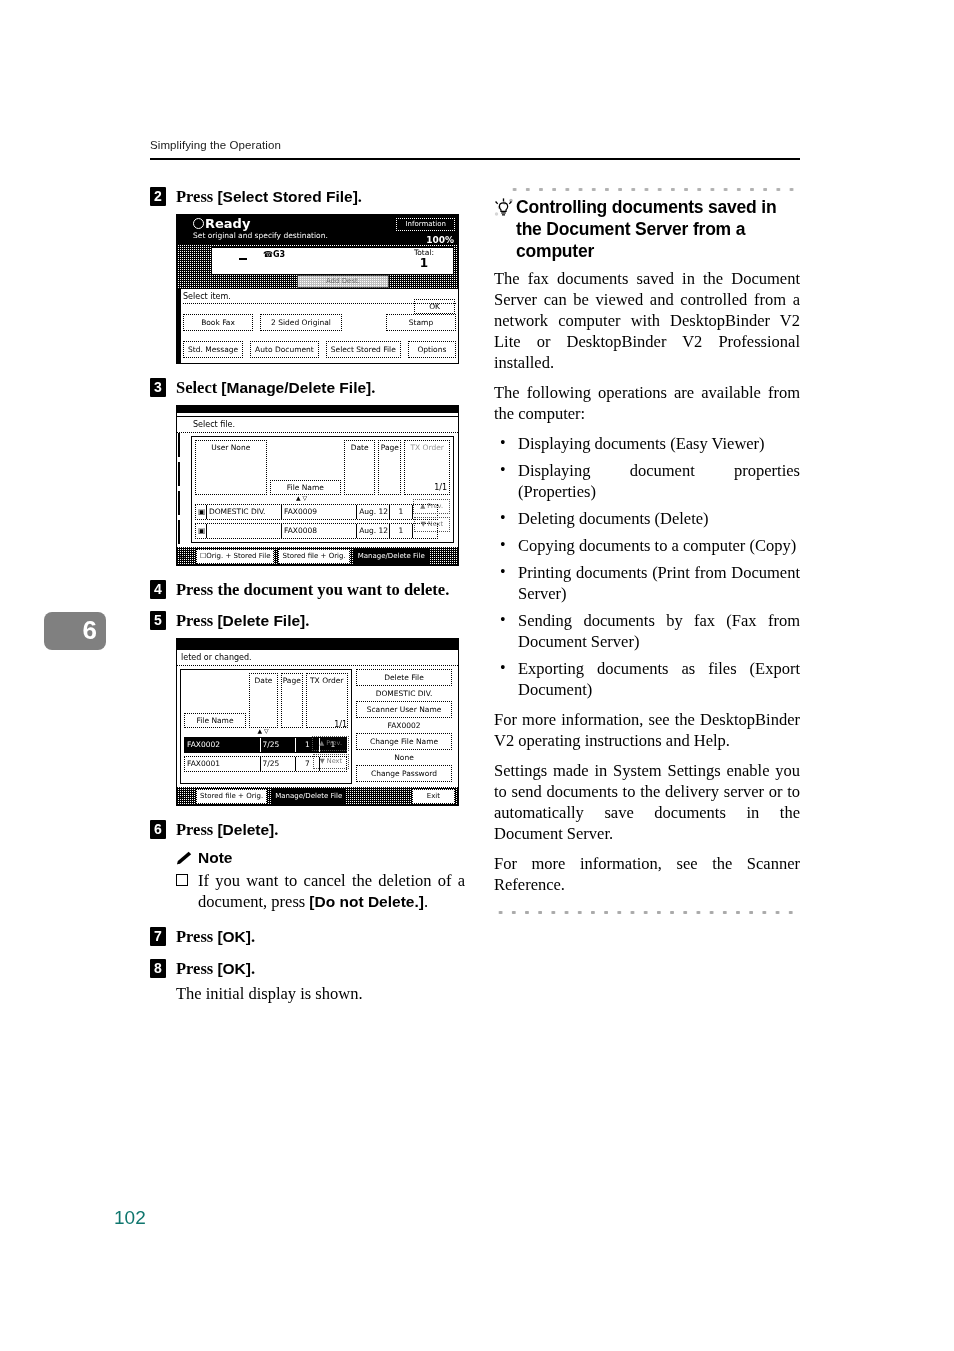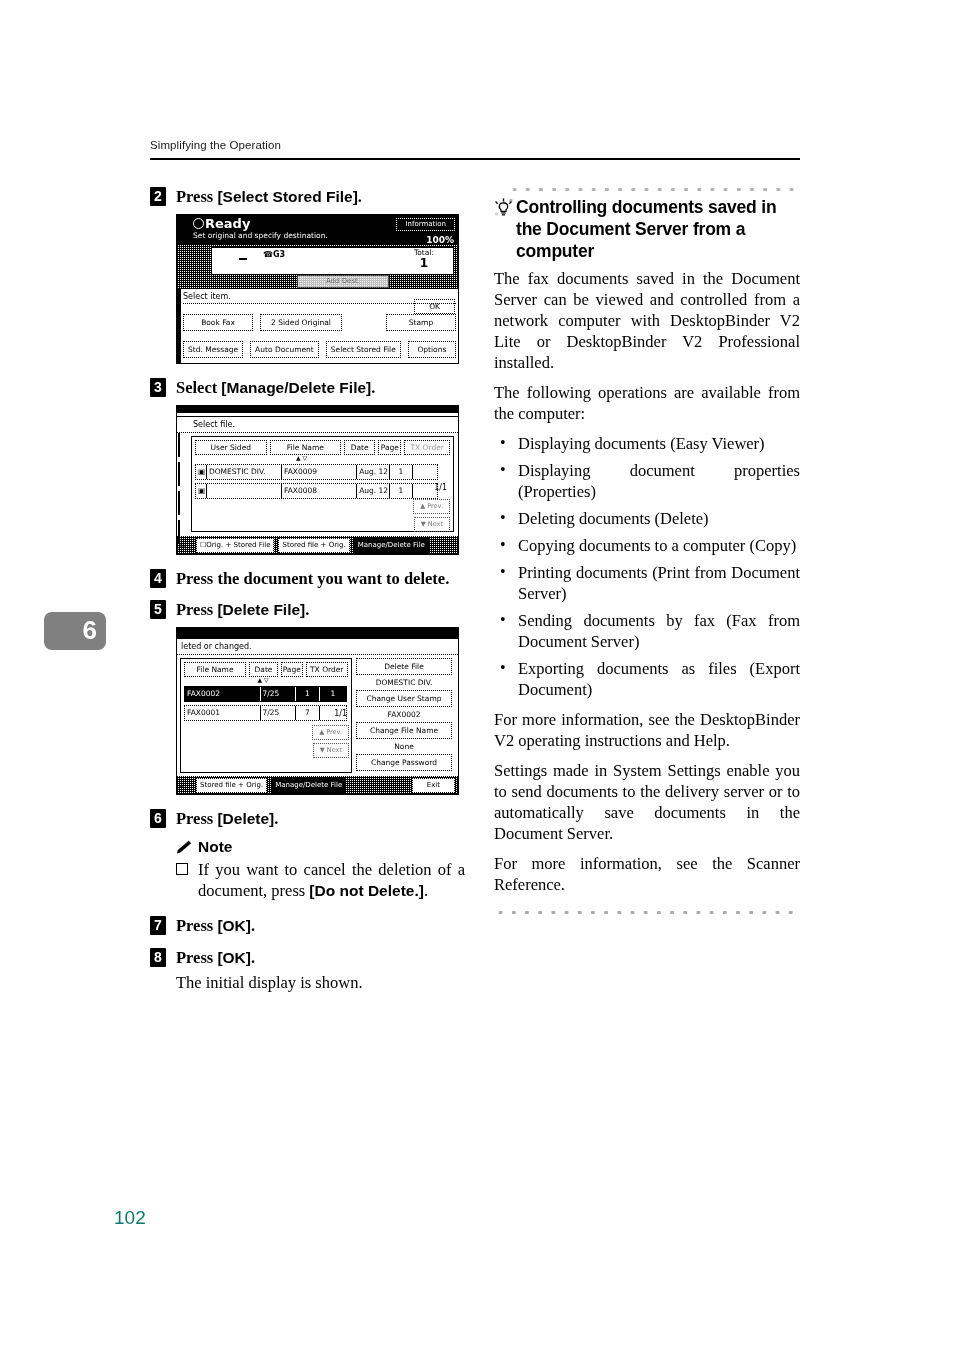--- a/index.html
+++ b/index.html
@@ -350,21 +350,21 @@
   .fthead { display:flex; gap:3px; }
   .fthead div {
     border: 1px dotted #000;
     font-size: 7.5px;
     line-height: 11px;
     text-align: center;
     padding: 1px 0;
     background:#fff;
   }
   .c-user { width: 86px; }
-  .c-file { width: 86px; }
+  .c-file { width: 86px; margin-top: 40px; }
   .c-date { width: 36px; }
   .c-page { width: 26px; }
   .c-tx   { width: 54px; color:#999; }
   .sortmark { font-size:6px; text-align:center; width: 215px; line-height:6px; letter-spacing:2px;}
   .ftrow {
     display:flex;
     gap: 0px;
     border: 1px dotted #000;
     margin-top: 3px;
     align-items: stretch;
@@ -589,21 +589,21 @@
     <div class="lcd2-head">Select file.</div>
     <div class="lcd2-main">
       <div class="lcd2-leftrail">
         <div class="rail-tab"></div>
         <div class="rail-tab sel"></div>
         <div class="rail-tab"></div>
         <div class="rail-tab"></div>
       </div>
       <div class="filetable">
         <div class="fthead">
-          <div class="c-user">User Sided</div>
+          <div class="c-user">User None</div>
           <div class="c-file">File Name</div>
           <div class="c-date">Date</div>
           <div class="c-page">Page</div>
           <div class="c-tx">TX Order</div>
         </div>
         <div class="sortmark">▲▽</div>
         <div class="ftrow">
           <div class="cell icon">▣</div>
           <div class="cell u">DOMESTIC DIV.</div>
           <div class="cell f">FAX0009</div>
@@ -666,21 +666,21 @@
           <div class="cell p">7</div>
           <div class="cell t"></div>
         </div>
         <div class="pager" style="top:50px;right:4px">1/1</div>
         <div class="navbtn prev" style="top:66px;right:2px">▲&nbsp;<span>Prev.</span></div>
         <div class="navbtn next" style="top:84px;right:2px">▼&nbsp;<span>Next</span></div>
       </div>
       <div class="lcd3-right">
         <div class="rbtn">Delete File</div>
         <div class="rlabel">DOMESTIC DIV.</div>
-        <div class="rbtn">Change User Stamp</div>
+        <div class="rbtn">Scanner User Name</div>
         <div class="rlabel">FAX0002</div>
         <div class="rbtn">Change File Name</div>
         <div class="rlabel">None</div>
         <div class="rbtn">Change Password</div>
       </div>
     </div>
     <div class="lcd3-footer">
       <div class="foot-left">e</div>
       <div class="fbtn"><span>Stored file + Orig.</span></div>
       <div class="fbtn dark">Manage/Delete File</div>

